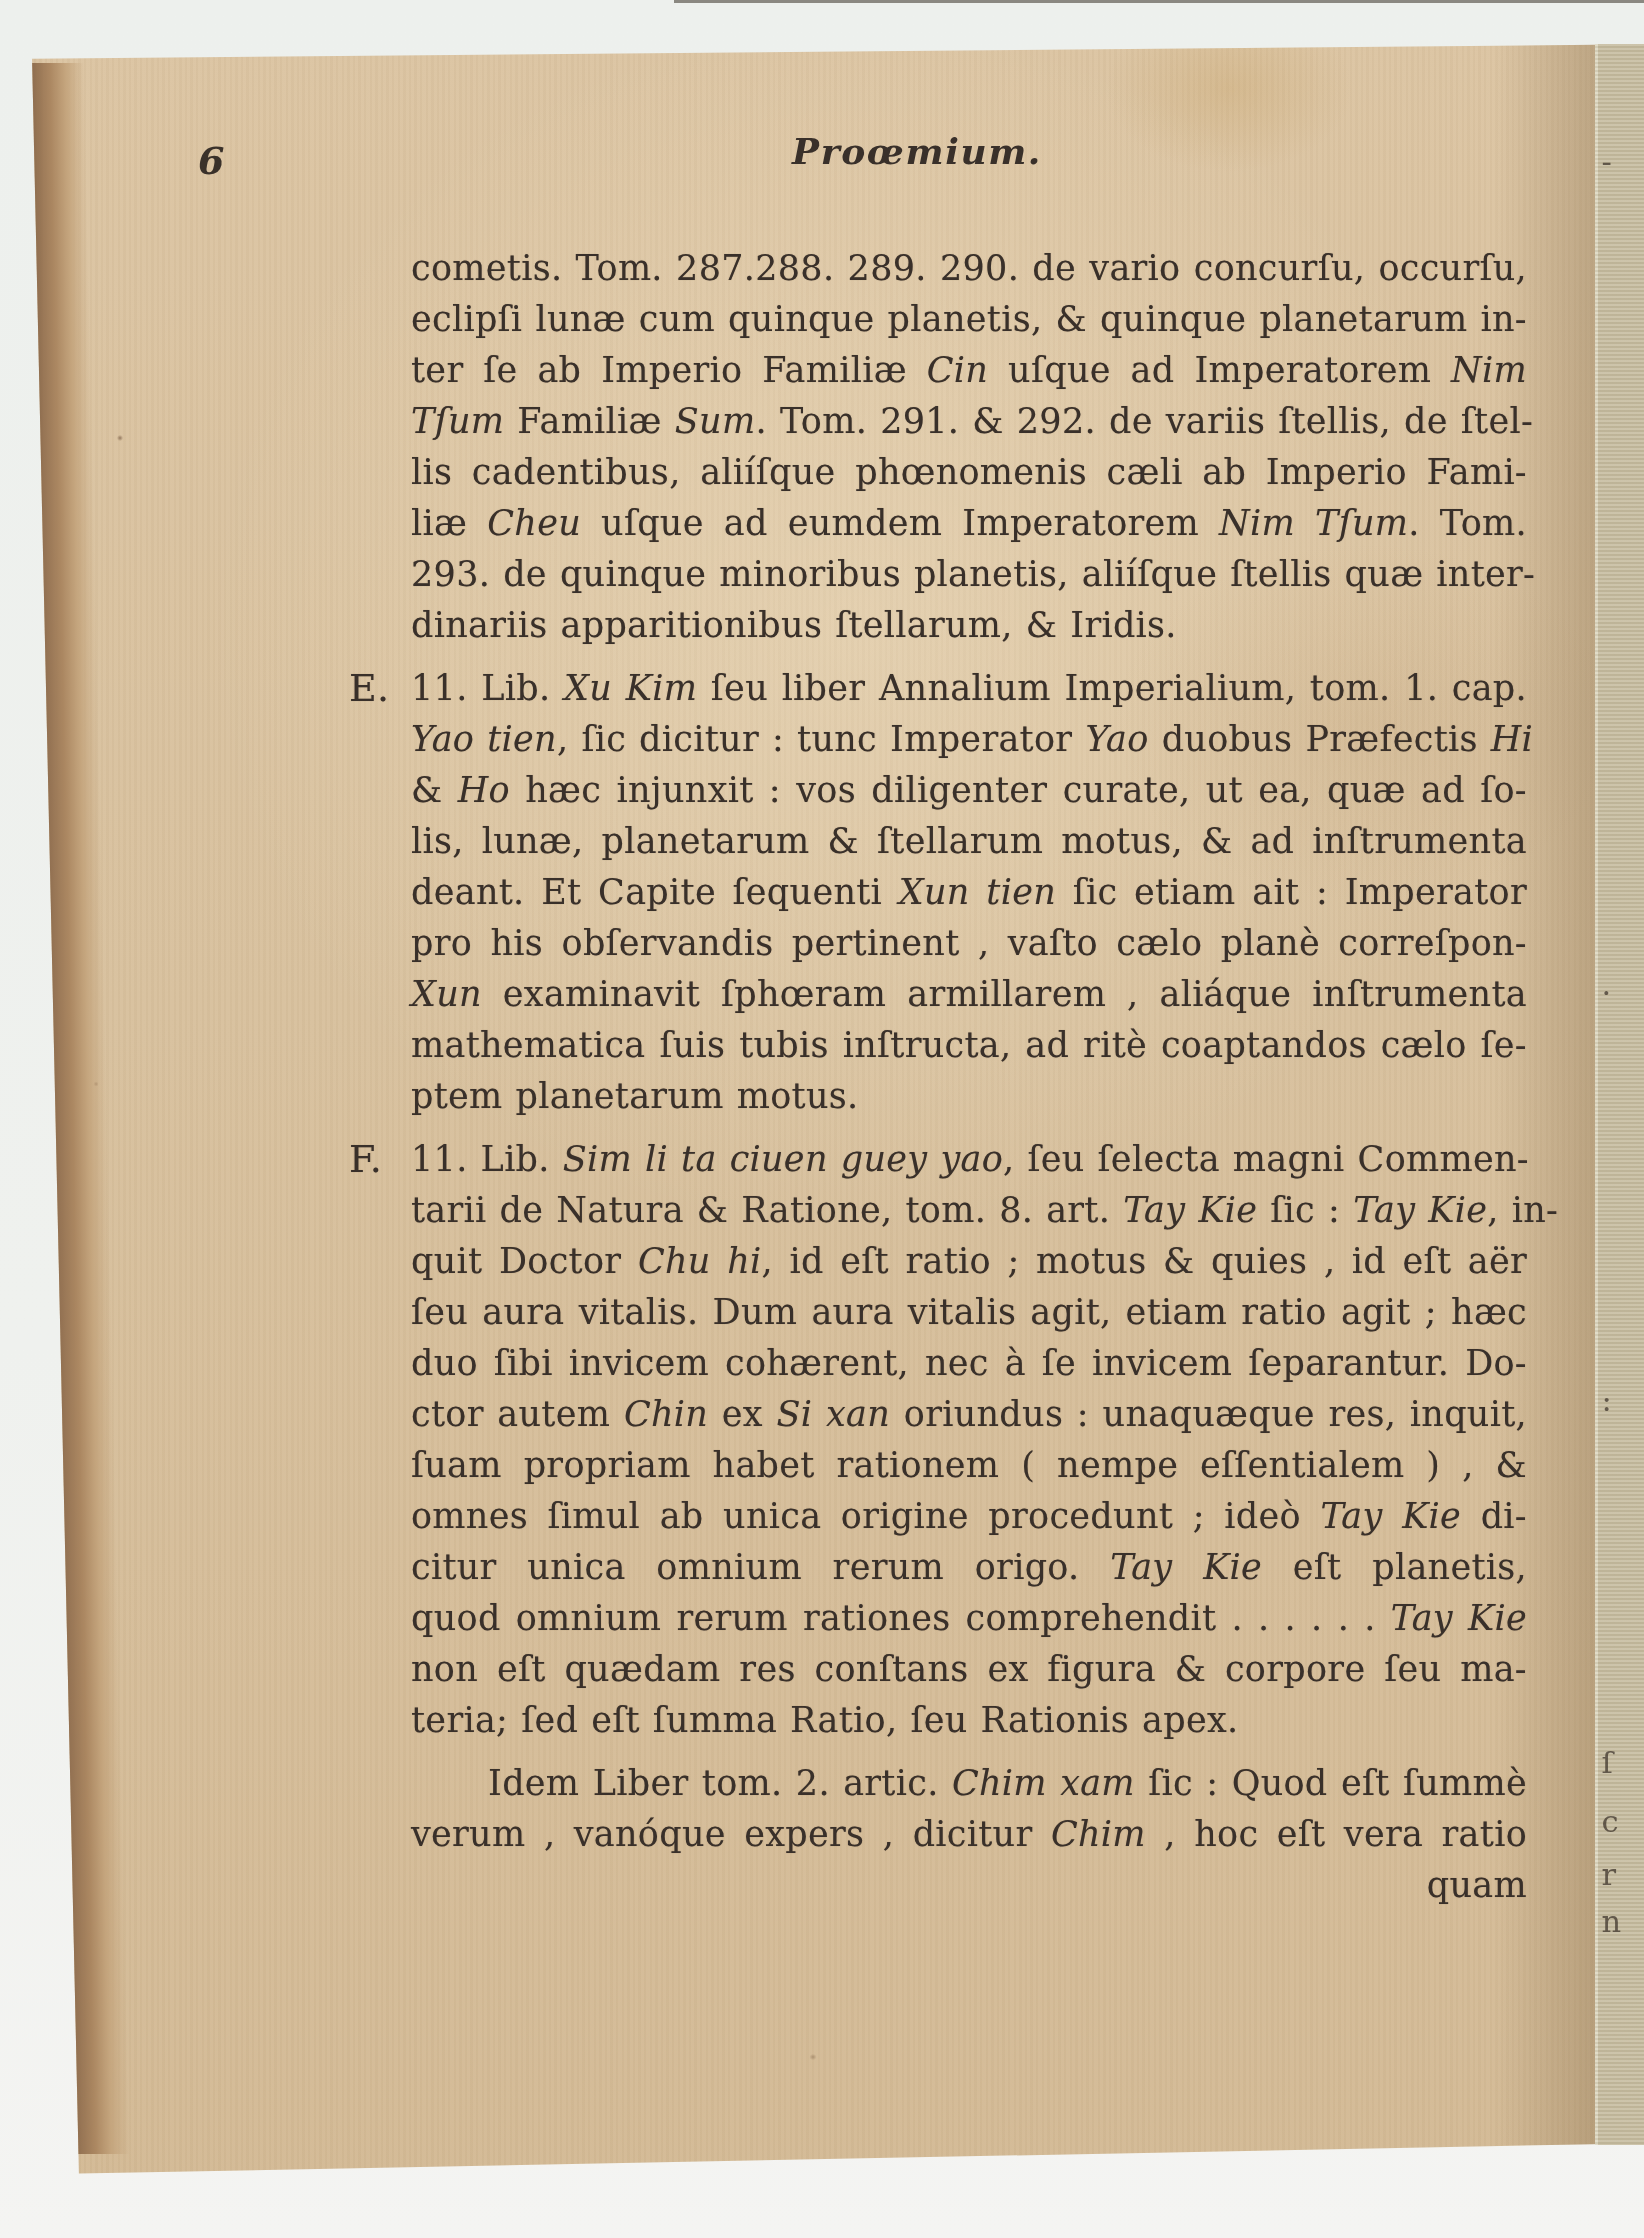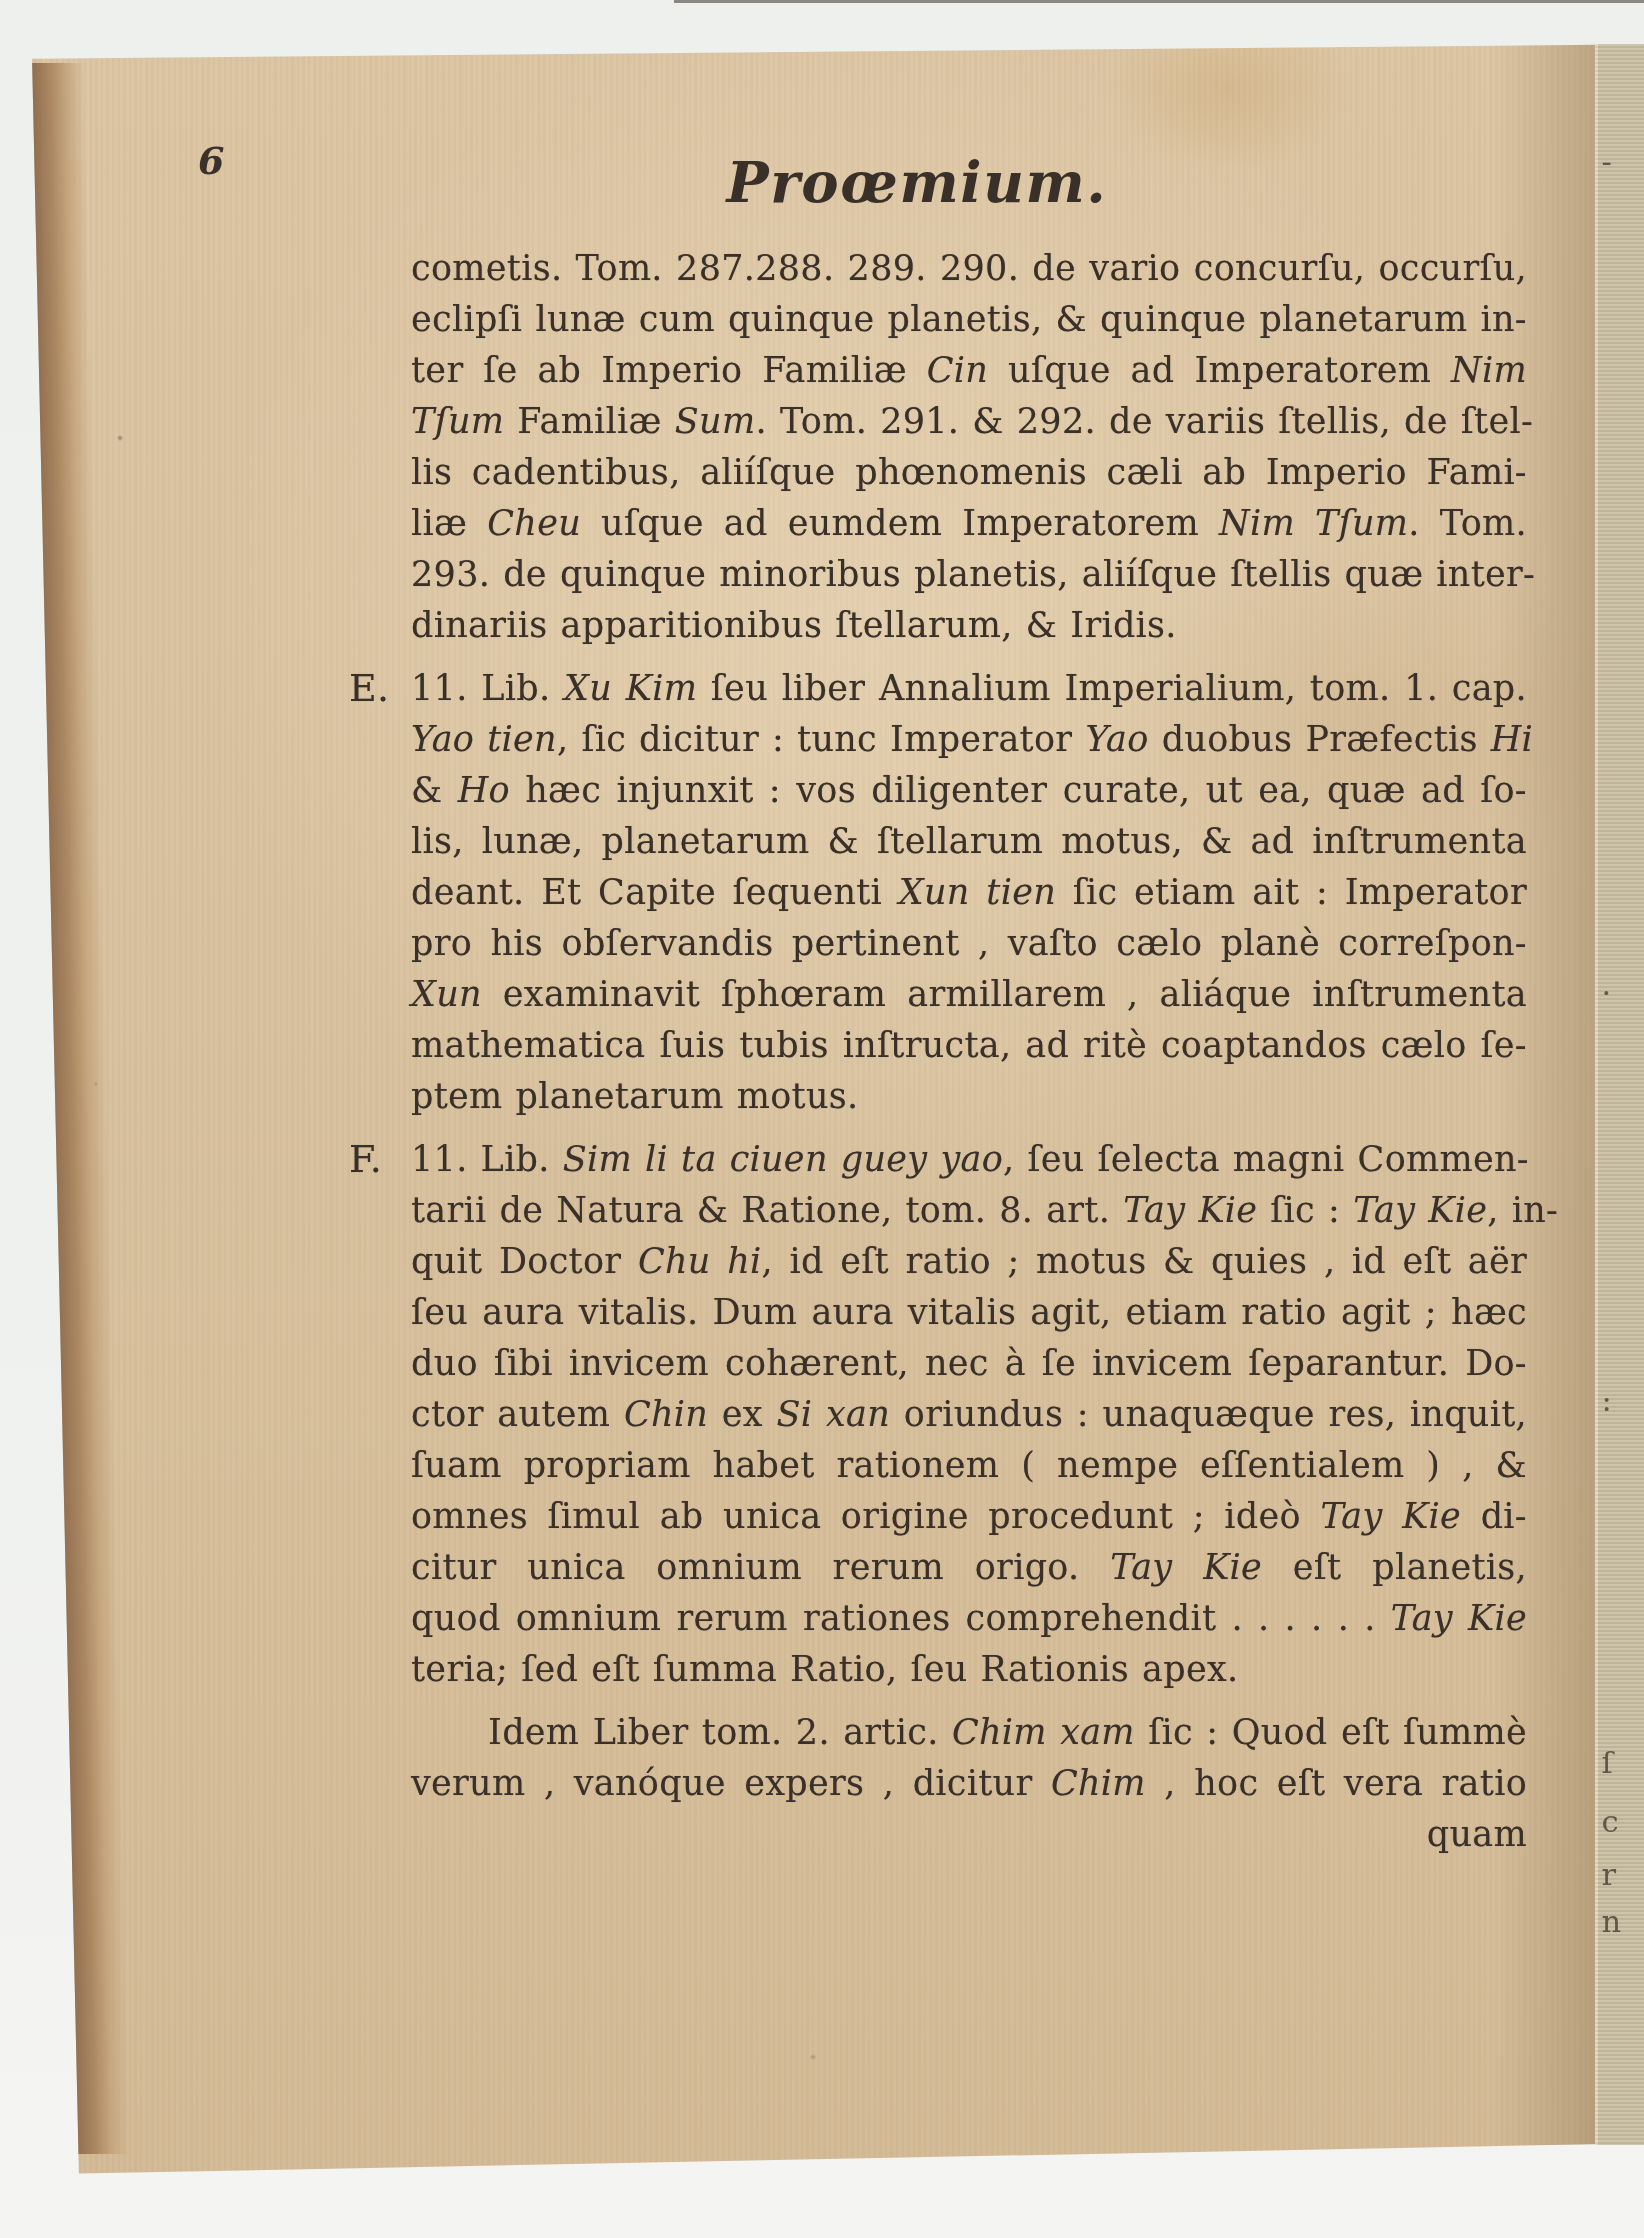--- a/index.html
+++ b/index.html
@@ -35,21 +35,21 @@
   .fore-edge{position:absolute;left:1595px;top:44px;width:50px;height:2101px;
         background:
           repeating-linear-gradient(180deg, rgba(255,255,255,.10) 0 1.6px, rgba(110,100,70,.10) 1.6px 4px),
           linear-gradient(90deg,#ded8c2 0 3.2px,#c7bda1 3.2px 100%);}
   .fore-edge .frag{position:absolute;left:6.4px;font-size:30.5px;color:rgba(58,48,40,.72);
         font-family:"DejaVu Serif",serif;}
   
   .page-number{position:absolute;left:198px;top:138px;font-size:38px;font-style:italic;
         font-weight:600;color:#3a312a;}
   .running-title{position:absolute;left:917px;top:130px;transform:translateX(-50%);
-        font-size:56px;font-style:italic;font-weight:600;letter-spacing:1.6px;color:#39302a;margin-top:19px;}
+        font-size:36px;font-style:italic;font-weight:600;letter-spacing:1.6px;color:#39302a;}
   
   .textblock{position:absolute;left:399px;top:231px;width:1140px;color:#39302a;
         font-size:35px;letter-spacing:0.3px;word-spacing:1.6px;
         text-shadow:0 0 0.8px rgba(62,46,30,.38);}
   .para{margin:12px;}
   .para.sp{margin-top:6.4px;}
   .line{position:relative;height:51px;line-height:51px;white-space:nowrap;
         text-align:justify;text-align-last:justify;}
   .line.nf{text-align-last:left;}
   .line.right{text-align-last:right;}
@@ -96,20 +96,21 @@
             <div class="line"><span class="marker">F.</span><span>11. Lib. </span><i>Sim li ta ciuen guey yao</i><span>, ſeu ſelecta magni Commen-</span></div>
             <div class="line"><span>tarii de Natura &amp; Ratione, tom. 8. art. </span><i>Tay Kie</i><span> ſic : </span><i>Tay Kie</i><span>, in-</span></div>
             <div class="line"><span>quit Doctor </span><i>Chu hi</i><span>, id eſt ratio ; motus &amp; quies , id eſt aër</span></div>
             <div class="line"><span>ſeu aura vitalis. Dum aura vitalis agit, etiam ratio agit ; hæc</span></div>
             <div class="line"><span>duo ſibi invicem cohærent, nec à ſe invicem ſeparantur. Do-</span></div>
             <div class="line"><span>ctor autem </span><i>Chin</i><span> ex </span><i>Si xan</i><span> oriundus : unaquæque res, inquit,</span></div>
             <div class="line"><span>ſuam propriam habet rationem ( nempe eſſentialem ) , &amp;</span></div>
             <div class="line"><span>omnes ſimul ab unica origine procedunt ; ideò </span><i>Tay Kie</i><span> di-</span></div>
             <div class="line"><span>citur unica omnium rerum origo.  </span><i>Tay Kie</i><span> eſt planetis,</span></div>
             <div class="line"><span>quod omnium rerum rationes comprehendit . . . . . . </span><i>Tay Kie</i></div>
+            <div class="line"><span>non eſt quædam res conſtans ex figura &amp; corpore ſeu ma-</span></div>
             <div class="line nf"><span>teria; ſed eſt ſumma Ratio, ſeu Rationis apex.</span></div>
           </div>
           <div class="para">
             <div class="line" style="text-indent: 77px;"><span>Idem Liber tom. 2. artic. </span><i>Chim xam</i><span> ſic : Quod eſt ſummè</span></div>
             <div class="line"><span>verum , vanóque expers , dicitur </span><i>Chim</i><span> , hoc eſt vera ratio</span></div>
             <div class="line nf right"><span>quam</span></div>
           </div>
         </div>
     </div>
   </div>

